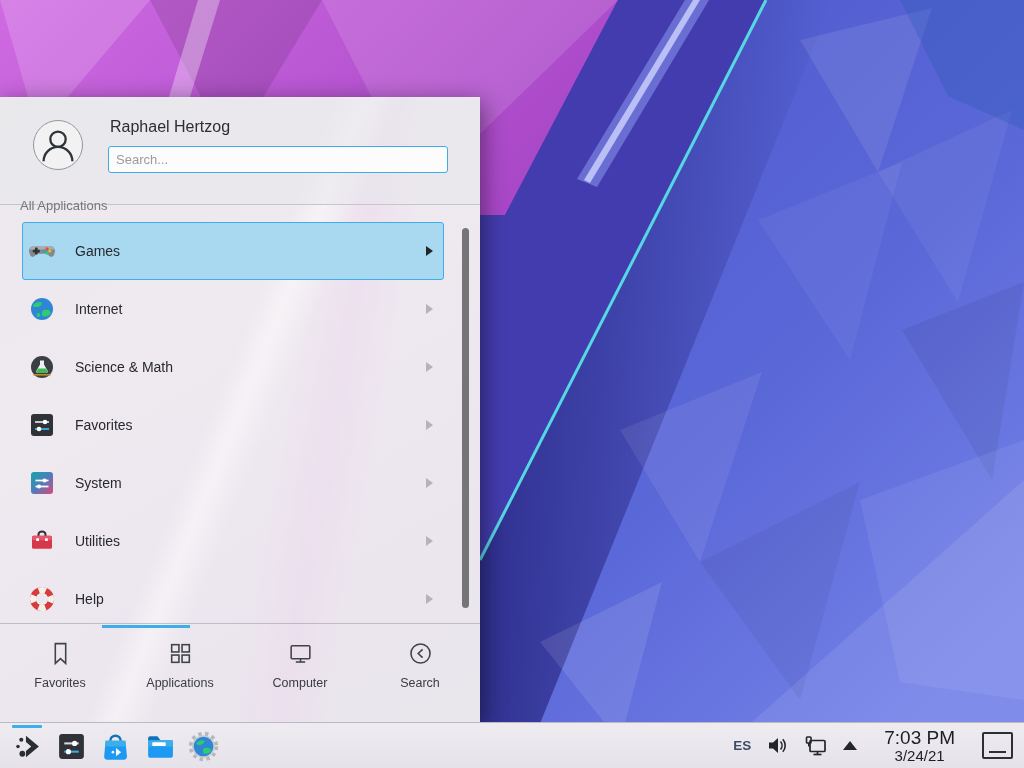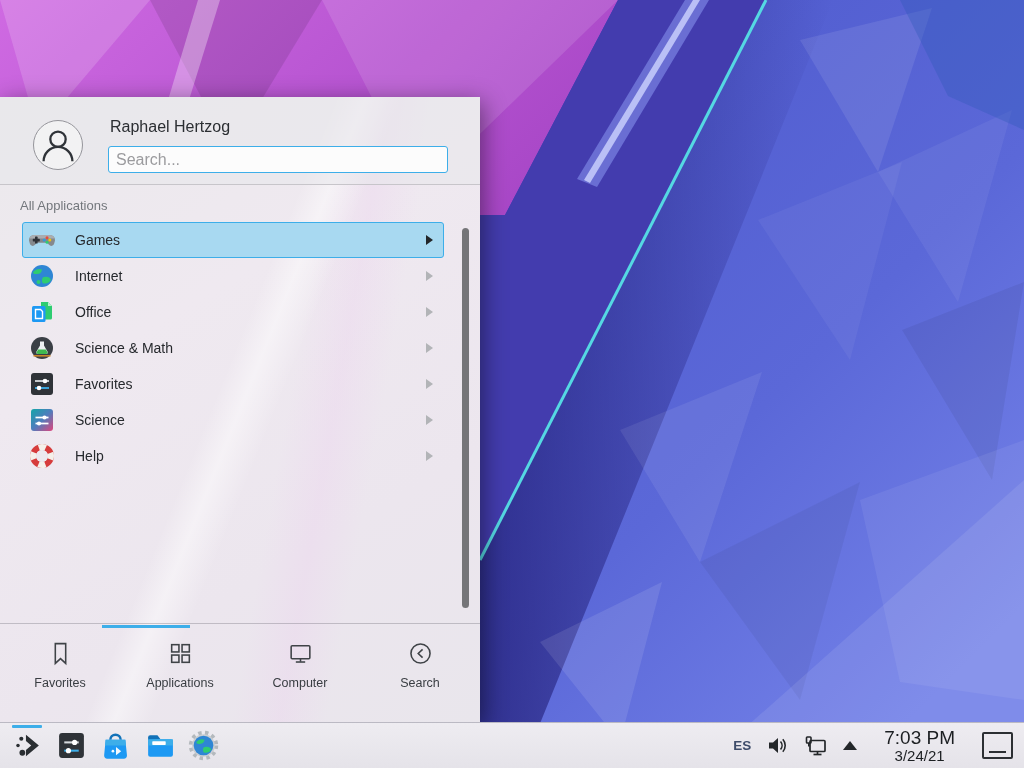--- a/index.html
+++ b/index.html
@@ -14,34 +14,34 @@
   .kickoff {
     position:absolute; left:0; top:97px; width:480px; height:625px; z-index:5;
     background:linear-gradient(150deg,#ebe9ec 0%, #efe9f0 35%, #ece6ee 70%, #e9e6ec 100%);
     box-shadow:3px 5px 22px rgba(0,0,0,.45);
   }
   .kickoff::before{ content:""; position:absolute; inset:0; pointer-events:none;
     background:
       linear-gradient(112deg, transparent 46%, rgba(255,255,255,.45) 50%, transparent 55%),
       linear-gradient(100deg, transparent 58%, rgba(236,210,238,.35) 66%, transparent 74%);
   }
-  .kickoff-header { position:absolute; top:0; left:0; right:0; height:88px;
+  .kickoff-header { position:absolute; top:0; left:0; right:0; height:108px;
     border-bottom:1px solid #c7c5ca; background:rgba(232,232,235,.55); }
   .avatar { position:absolute; left:33px; top:23px; width:50px; height:50px; border-radius:50%;
     border:1px solid #95959b; background:rgba(250,250,250,.55); display:flex; align-items:center; justify-content:center; }
   .user-name { position:absolute; left:110px; top:21px; font-size:16px; color:#2b2e32; }
   .search-input { position:absolute; left:108px; top:49px; width:340px; height:27px;
     border:1px solid #3daee9; border-radius:3px; background:#fcfcfc; outline:none;
-    font-size:16px; padding:0 7px; color:#232629; font-family:"Liberation Sans",sans-serif; }
+    font-size:13px; padding:0 7px; color:#232629; font-family:"Liberation Sans",sans-serif; }
   .search-input::placeholder { color:#9b9b9e; }
 
   .section-label { position:absolute; left:20px; top:101px; font-size:13px; color:#73777c; }
 
   .app-list { position:absolute; left:22px; right:36px; top:125px; height:401px; overflow:hidden; }
-  .app-row { height:36px; display:flex; align-items:center; padding:0 10px 0 5px;
+  .app-row { height:58px; display:flex; align-items:center; padding:0 10px 0 5px;
     border:1px solid transparent; border-radius:3px; }
   .app-row.selected { background:#a8d9f1; border-color:#3daee9; }
   .app-icon { width:28px; height:28px; margin-right:19px; flex:0 0 auto; }
   .app-label { font-size:14px; color:#26292d; }
   .app-arrow { margin-left:auto; width:0; height:0; border-top:5px solid transparent;
     border-bottom:5px solid transparent; border-left:7px solid #b2b4b7; }
   .app-row.selected .app-arrow { border-left-color:#232629; }
 
   .scrollbar { position:absolute; right:11px; top:131px; width:7px; height:380px;
     background:#757578; border-radius:4px; }
@@ -49,21 +49,21 @@
   .kickoff-footer { position:absolute; left:0; right:0; bottom:0; height:99px;
     border-top:1px solid rgba(60,60,70,.25); display:flex; }
   .tab-indicator { position:absolute; left:102px; top:1px; width:88px; height:3px; background:#3daee9; }
   .tab { flex:1 1 0; display:flex; flex-direction:column; align-items:center; padding-top:16px; }
   .tab svg { width:27px; height:27px; }
   .tab-label { margin-top:9px; font-size:12.5px; color:#393d42; }
 
   
   .taskbar { position:absolute; left:0; right:0; bottom:0; height:46px; z-index:6;
     background:linear-gradient(#eeecf1,#e5e3e9); border-top:1px solid rgba(90,90,110,.3);
-    display:flex; align-items:center; padding:0 5px; }
+    display:flex; padding:0 5px; }
   .task-btn { position:relative; width:44px; height:46px; display:flex; align-items:center; justify-content:center; }
   .task-btn svg { width:31px; height:31px; }
   .task-indicator { position:absolute; top:2px; left:7px; width:30px; height:3px; background:#3daee9; border-radius:1px; }
   .tray { margin-left:auto; display:flex; align-items:center; gap:15px; padding-right:6px; }
   .kbd-layout { font-size:13.5px; font-weight:bold; color:#3e4c6a; }
   .clock { text-align:center; color:#1c1f22; line-height:1.04; margin:0 12px; }
   .clock .time { font-size:19px; }
   .clock .date { font-size:15px; }
   .show-desktop { width:31px; height:27px; border:2px solid #2c2f33; border-radius:2px;
     position:relative; background:transparent; }
@@ -158,30 +158,20 @@
         <circle cx="14" cy="14" r="11" fill="#2e86d4"></circle>
         <path d="M5,10 q4,-4.5 9,-2.5 q-0.5,4.5 -5,4.5 q-4,0.5 -4,-2 z" fill="#2ecc71"></path>
         <path d="M15.5,15 q6,-1.5 7.5,3 q-3.5,5 -8.5,3 q-1.5,-4.5 1,-6 z" fill="#2ecc71"></path>
         <circle cx="10.5" cy="20" r="2" fill="#2ecc71"></circle>
       </svg>
       <span class="app-label">Internet</span>
       <span class="app-arrow"></span>
     </div>
 
 
-    <div class="app-row">
-      <svg class="app-icon" viewBox="0 0 28 28">
-        <path d="M13,4 h7 l4,4 v12 a1.5,1.5 0 0 1 -1.5,1.5 h-9.5 z" fill="#2ecc71"></path>
-        <path d="M20,4 l4,4 h-4 z" fill="#b8f0cd"></path>
-        <rect x="4" y="8" width="13.5" height="16" rx="1.5" fill="#1d99f3"></rect>
-        <path d="M7.5,11.5 h5 l2,2 v7 h-7 z" fill="none" stroke="#ffffff" stroke-width="1.4"></path>
-      </svg>
-      <span class="app-label">Office</span>
-      <span class="app-arrow"></span>
-    </div>
 
     <div class="app-row">
       <svg class="app-icon" viewBox="0 0 28 28">
         <circle cx="14" cy="14" r="11" fill="#3a3f45"></circle>
         <path d="M12,7.5 h4 v4 l3.6,6.2 a1.6,1.6 0 0 1 -1.4,2.4 h-8.4 a1.6,1.6 0 0 1 -1.4,-2.4 l3.6,-6.2 z" fill="#eef1f3"></path>
         <path d="M10.2,15.5 h7.6 l1.8,3.1 a1.6,1.6 0 0 1 -1.4,1.5 h-8.4 a1.6,1.6 0 0 1 -1.4,-1.5 z" fill="#3fb950"></path>
         <line x1="5.5" y1="21.8" x2="22.5" y2="21.8" stroke="#c8852a" stroke-width="1.6"></line>
       </svg>
       <span class="app-label">Science &amp; Math</span>
       <span class="app-arrow"></span>
@@ -207,24 +197,35 @@
               <stop offset="0.5" stop-color="#4e7dbd"></stop>
               <stop offset="1" stop-color="#e0447c"></stop>
         </linearGradient>
           </defs>
         <rect x="3" y="3" width="22" height="22" rx="3" fill="url(#gSys)"></rect>
         <line x1="7.5" y1="11.5" x2="20.5" y2="11.5" stroke="#ffffff" stroke-width="1.7"></line>
         <circle cx="16.5" cy="11.5" r="2.1" fill="#ffffff"></circle>
         <line x1="7.5" y1="17.5" x2="20.5" y2="17.5" stroke="#ffffff" stroke-width="1.7"></line>
         <circle cx="11" cy="17.5" r="2.1" fill="#ffffff"></circle>
       </svg>
-      <span class="app-label">Science</span>
-      <span class="app-arrow"></span>
-    </div>
-
+      <span class="app-label">System</span>
+      <span class="app-arrow"></span>
+    </div>
+
+    <div class="app-row">
+      <svg class="app-icon" viewBox="0 0 28 28">
+        <path d="M10.5,9 v-1.5 a3.5,3 0 0 1 7,0 V9" fill="none" stroke="#2f3338" stroke-width="2"></path>
+        <rect x="4" y="8.8" width="20" height="13" rx="1.6" fill="#d7374a"></rect>
+        <rect x="4" y="8.8" width="20" height="4.4" rx="1.6" fill="#e8556a"></rect>
+        <rect x="8.2" y="11.2" width="2.8" height="2.8" rx="0.5" fill="#ffffff"></rect>
+        <rect x="17" y="11.2" width="2.8" height="2.8" rx="0.5" fill="#ffffff"></rect>
+      </svg>
+      <span class="app-label">Utilities</span>
+      <span class="app-arrow"></span>
+    </div>
 
     <div class="app-row">
       <svg class="app-icon" viewBox="0 0 28 28">
         <circle cx="14" cy="14" r="9" fill="none" stroke="#d63c3c" stroke-width="6"></circle>
         <circle cx="14" cy="14" r="9" fill="none" stroke="#f4f0ea" stroke-width="6" stroke-dasharray="7.07 7.07" stroke-dashoffset="3.53"></circle>
         <circle cx="14" cy="14" r="6" fill="#ece9ee"></circle>
       </svg>
       <span class="app-label">Help</span>
       <span class="app-arrow"></span>
     </div>

